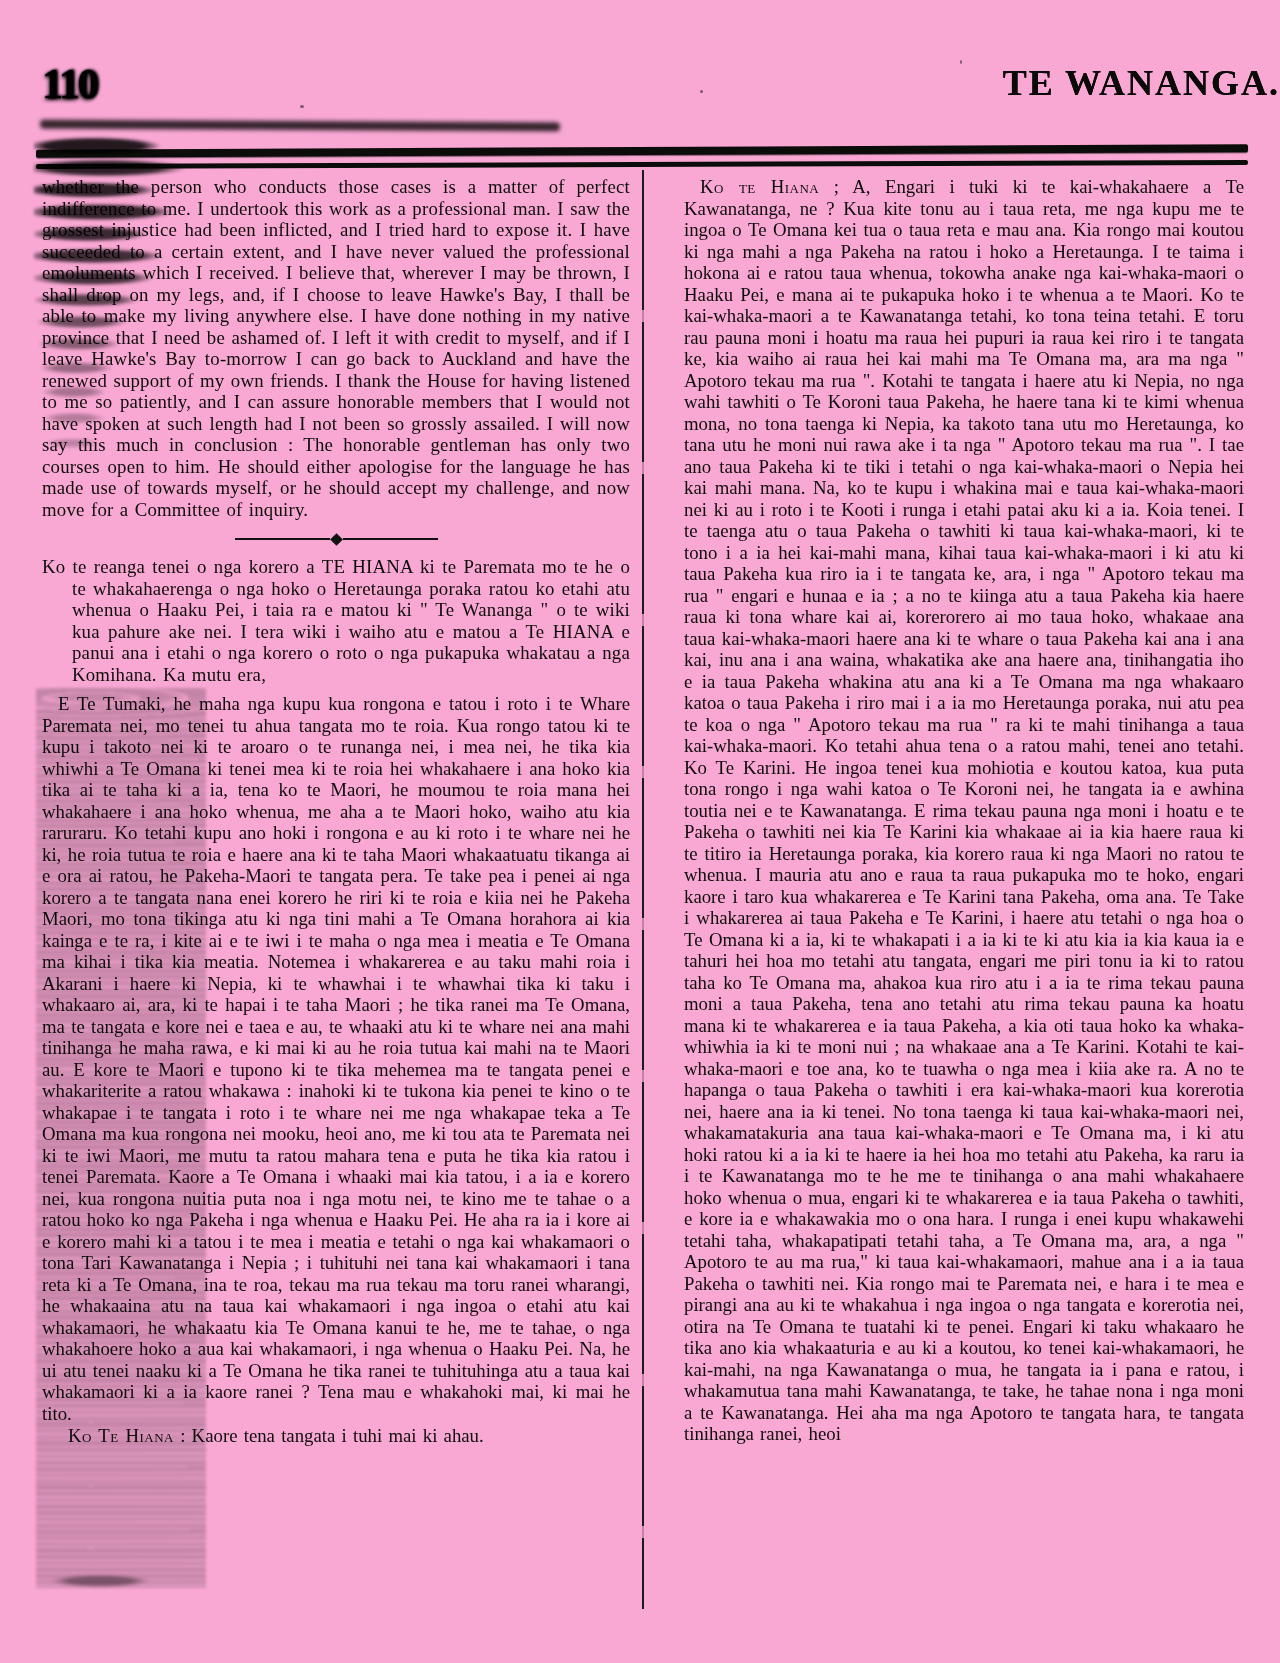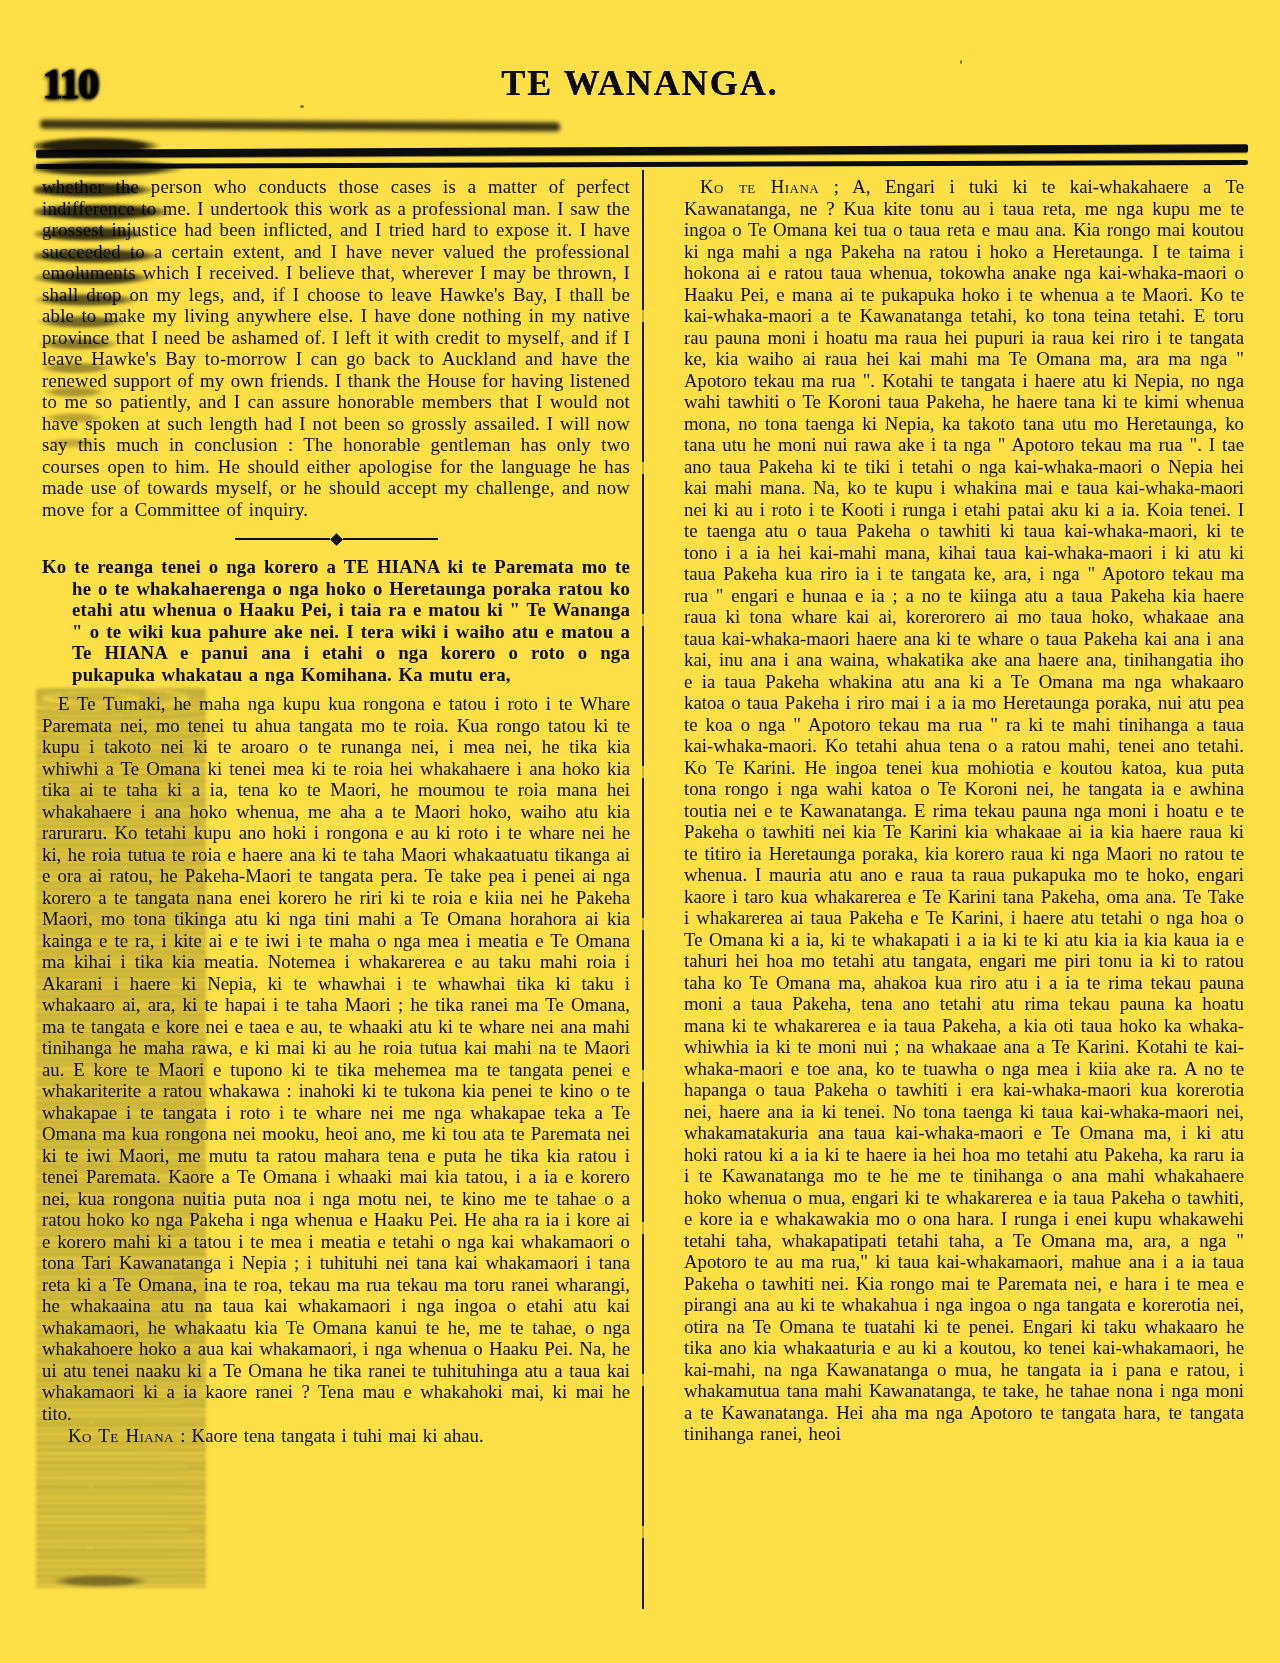--- a/index.html
+++ b/index.html
@@ -1,35 +1,35 @@
 <!DOCTYPE html>
 <html><head>
 <meta charset="utf-8">
 <style>
   html,body{margin:0;padding:0;background:#e8e8e4;}
   .page{
     position:relative;
     width:1280px;height:1663px;
     margin:0 auto;
-    background:#fde047;
+    background:#f9a8d4;
     font-family:"Liberation Serif","DejaVu Serif",serif;
     color:#0e0d0b;
     overflow:hidden;
   }
   
   .masthead-wrap{position:absolute;top:0;left:0;right:0;height:128px;}
   .page-number{
     position:absolute;left:42px;top:60px;
     font-size:42px;font-weight:700;letter-spacing:-2px;
     color:#000;
     text-shadow:0 0 2px #000,1px 1px 3px #000,-1px 2px 4px rgba(0,0,0,.85),2px -1px 3px rgba(0,0,0,.7);
   }
   .masthead{
     margin:0;position:absolute;top:62px;left:0;right:0;
-    text-align:center;
+    text-align:right;
     font-size:36px;font-weight:700;letter-spacing:2px;
     color:#0a0a08;
     text-shadow:0 0 .6px #000;
   }
   .rule{position:absolute;left:36px;right:32px;background:#0c0c0a;border-radius:2px;}
   .rule-top{top:147px;height:8px;transform:rotate(-.25deg);box-shadow:0 1px 1px rgba(0,0,0,.5);}
   .rule-bottom{top:162px;height:5px;transform:rotate(-.18deg);}
   
   .columns{
     position:absolute;top:176px;left:42px;right:36px;bottom:28px;
@@ -53,21 +53,21 @@
   .ornament{
     height:26px;margin:6px 0 4px 0;
     display:flex;align-items:center;justify-content:center;
   }
   .ornament .bar{width:95px;height:2.5px;background:#111;}
   .ornament .diamond{
     width:9px;height:9px;background:#111;margin:0 2px;
     transform:rotate(45deg);
   }
   .maori-heading{
-    font-weight:700;
+    font-weight:400;
     padding-left:30px;text-indent:-30px;
     margin-bottom:8px !important;
     letter-spacing:.2px;
   }
   .para-maori{text-indent:16px;}
   .closing-line{text-indent:26px;margin-top:1px !important;}
   .smallcaps{font-variant:small-caps;letter-spacing:.5px;}
   .para-reply{text-indent:16px;}
   
   .blot{position:absolute;pointer-events:none;mix-blend-mode:multiply;}

